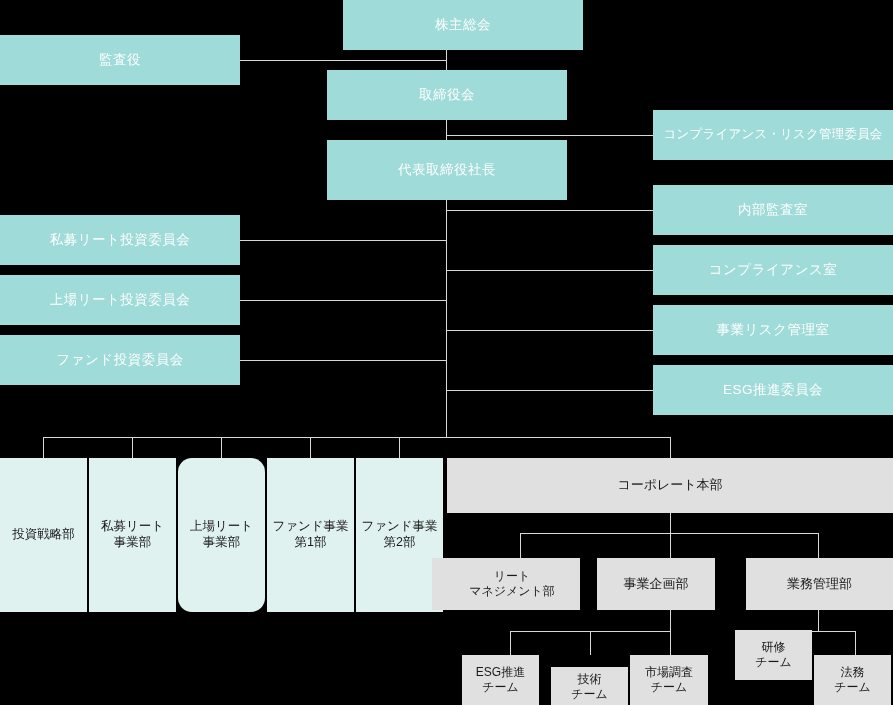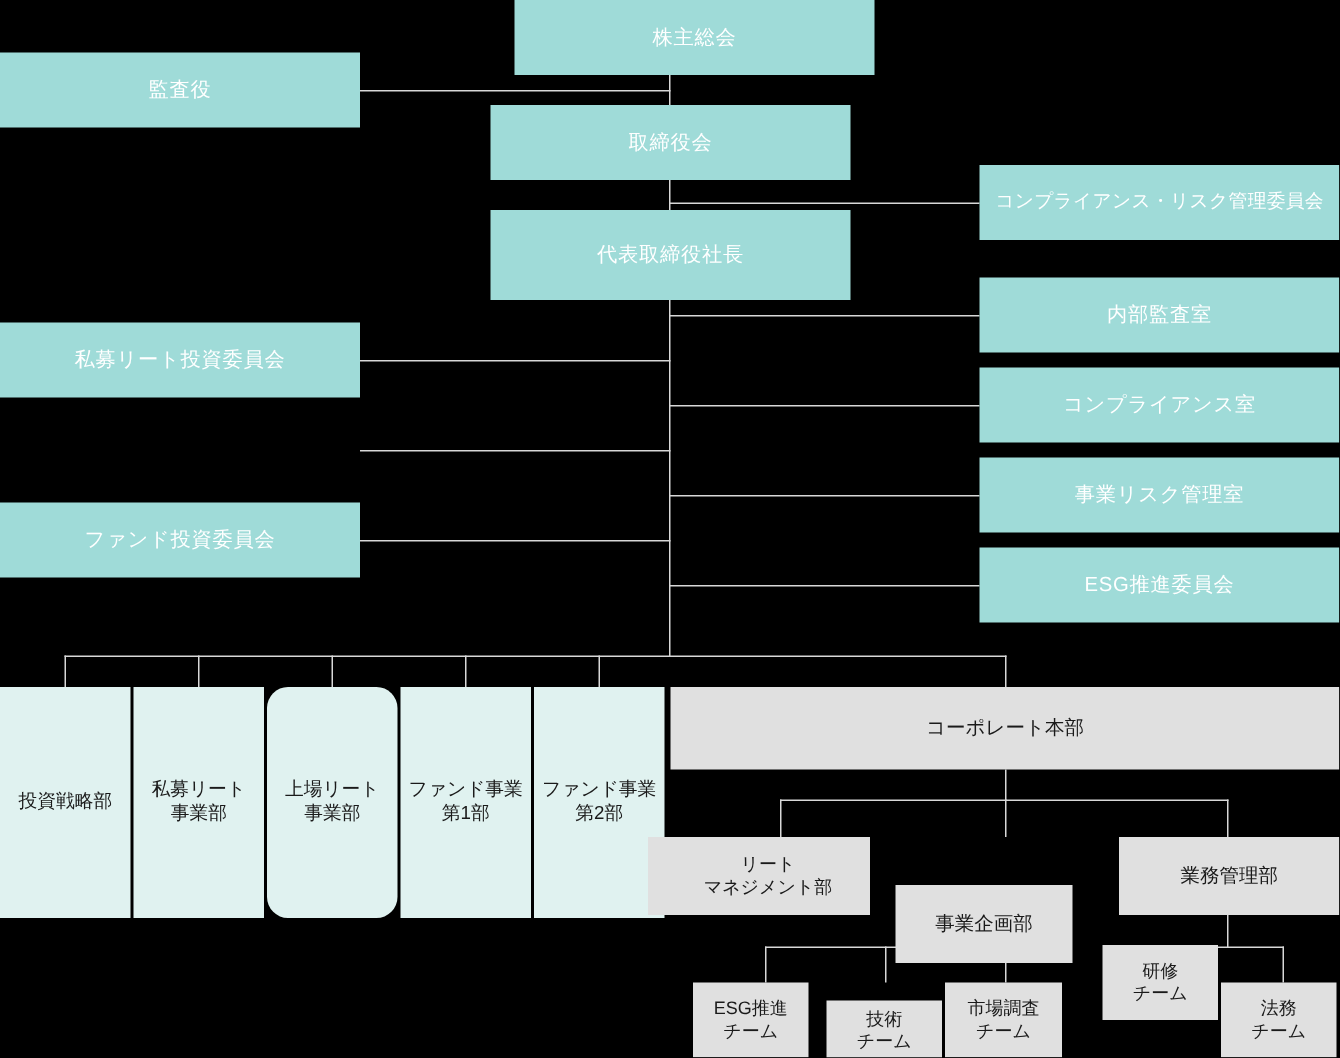--- a/index.html
+++ b/index.html
@@ -112,20 +112,21 @@
 
   <div class="node teal" style="left:343px; top:0px; width:240px; height:50px;">株主総会</div>
 
   <div class="node teal" style="left:327px; top:70px; width:240px; height:50px;">取締役会</div>
 
   <div class="node teal" style="left:327px; top:140px; width:240px; height:60px;">代表取締役社長</div>
 
   <div class="node teal" style="left:0px; top:35px; width:240px; height:50px;">監査役</div>
 
   <div class="node teal" style="left:0px; top:215px; width:240px; height:50px;">私募リート投資委員会</div>
+  <div class="node teal" style="left:0px; top:275px; width:240px; height:50px;">上場リート投資委員会</div>
   <div class="node teal" style="left:0px; top:335px; width:240px; height:50px;">ファンド投資委員会</div>
 
   <div class="node teal small" style="left:653px; top:110px; width:240px; height:50px;">コンプライアンス・リスク管理委員会</div>
   <div class="node teal" style="left:653px; top:185px; width:240px; height:50px;">内部監査室</div>
   <div class="node teal" style="left:653px; top:245px; width:240px; height:50px;">コンプライアンス室</div>
   <div class="node teal" style="left:653px; top:305px; width:240px; height:50px;">事業リスク管理室</div>
   <div class="node teal" style="left:653px; top:365px; width:240px; height:50px;">ESG推進委員会</div>
 
   <div class="node pale" style="left:0px;   top:458px; width:87px;  height:154px;">投資戦略部</div>
   <div class="node pale" style="left:89px;  top:458px; width:87px;  height:154px;">私募リート
@@ -134,21 +135,21 @@
 事業部</div>
   <div class="node pale" style="left:267px; top:458px; width:87px;  height:154px;">ファンド事業
 第1部</div>
   <div class="node pale" style="left:356px; top:458px; width:87px;  height:154px;">ファンド事業
 第2部</div>
 
   <div class="node gray" style="left:447px; top:458px; width:446px; height:55px;">コーポレート本部</div>
 
   <div class="node gray tiny" style="left:432px; top:558px; width:148px; height:52px;padding-left:12px;">リート
 マネジメント部</div>
-  <div class="node gray" style="left:597px; top:558px; width:118px; height:52px;margin-top:32px;">事業企画部</div>
+  <div class="node gray" style="left:597px; top:558px; width:118px; height:52px;">事業企画部</div>
   <div class="node gray" style="left:746px; top:558px; width:147px; height:52px;">業務管理部</div>
 
   <div class="node gray tiny" style="left:462px; top:655px; width:77px; height:50px;">ESG推進
 チーム</div>
   <div class="node gray tiny" style="left:551px; top:655px; width:77px; height:40px;margin-top:12px;">技術
 チーム</div>
   <div class="node gray tiny" style="left:630px; top:655px; width:78px; height:50px;">市場調査
 チーム</div>
 
   <div class="node gray tiny" style="left:735px; top:630px; width:77px; height:50px;">研修

